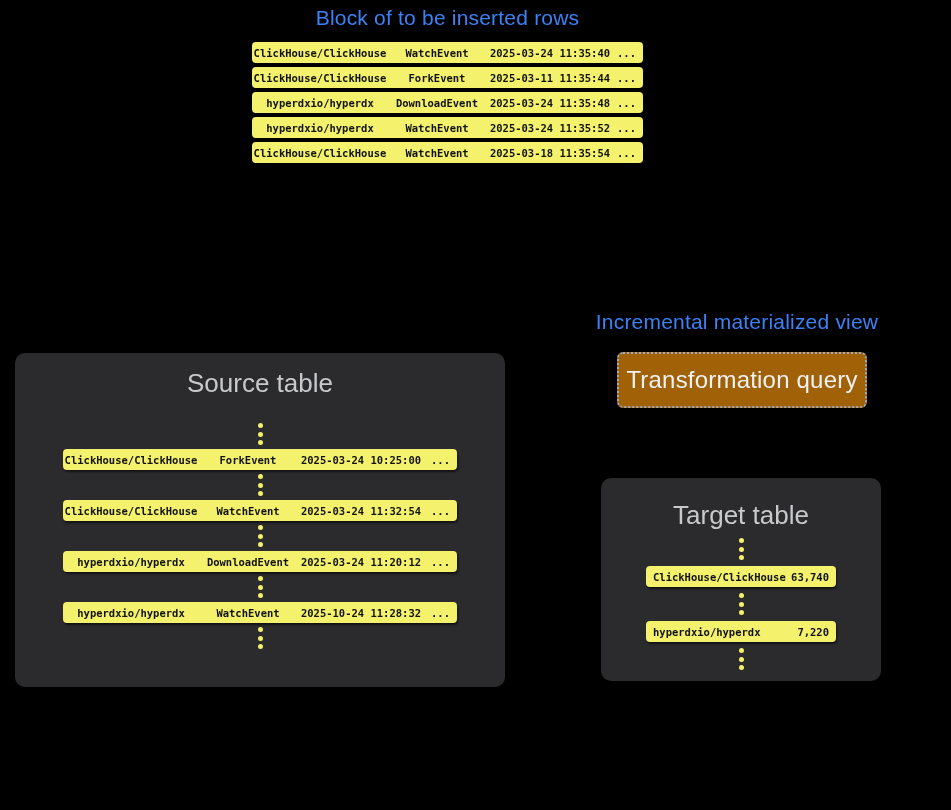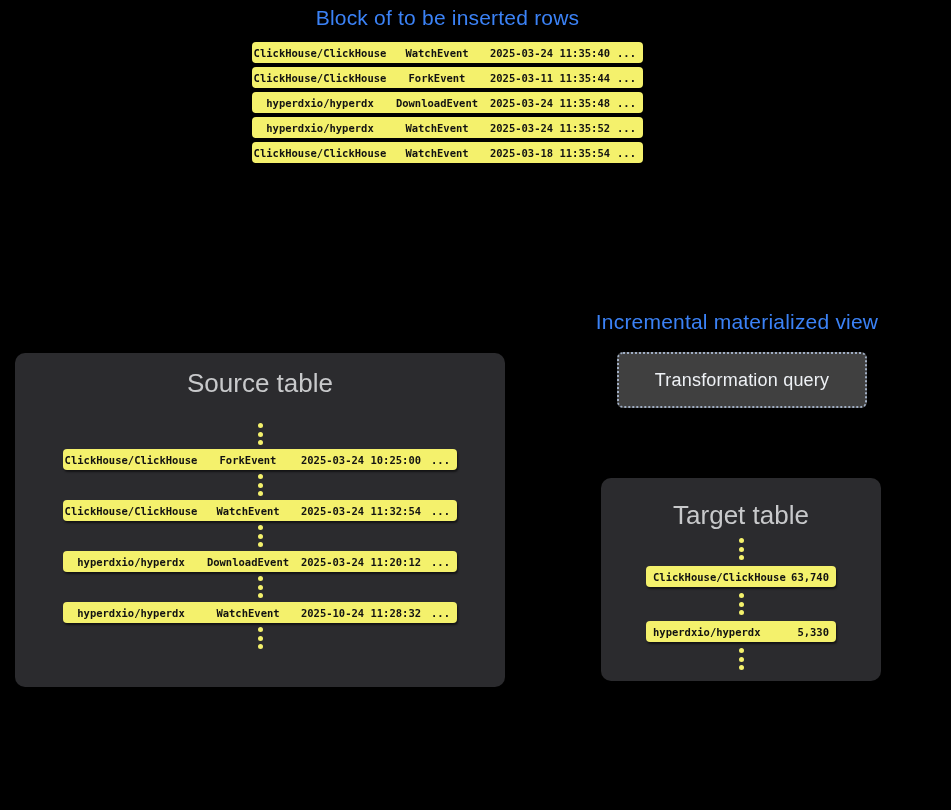--- a/index.html
+++ b/index.html
@@ -74,26 +74,26 @@
     align-items: center; height: 22px;
   }
   .dot { width: 5px; height: 5px; border-radius: 50%; background: #f4f16c; }
   .stack {
     display: flex; flex-direction: column; align-items: center; gap: 4px;
   }
   .src-row { width: 394px; }
   .mv-button {
     position: absolute;
     left: 617px; top: 352px; width: 250px; height: 56px;
-    background: #404040;
+    background: #a16207;
     border: 2px dotted #9fadc2;
     border-radius: 6px;
     box-sizing: border-box;
     display: flex; align-items: center; justify-content: center;
-    color: #eef1f5; font-size: 18px; letter-spacing: 0.2px;
+    color: #eef1f5; font-size: 24px; letter-spacing: 0.2px;
     cursor: default;
   }
 </style>
 </head>
 <body>
 
 <div class="stage">
 
   <div class="big-title" style="left:192px; top:2px; width:511px;">Block of to be inserted rows</div>
 
@@ -203,21 +203,21 @@
         <span>ClickHouse/ClickHouse</span>
         <span>63,740</span>
       </div>
       <div class="dots">
         <span class="dot"></span>
         <span class="dot"></span>
         <span class="dot"></span>
       </div>
       <div class="yrow2">
         <span>hyperdxio/hyperdx</span>
-        <span>5,330</span>
+        <span>7,220</span>
       </div>
       <div class="dots">
         <span class="dot"></span>
         <span class="dot"></span>
         <span class="dot"></span>
       </div>
     </div>
   </div>
 
 </div>

